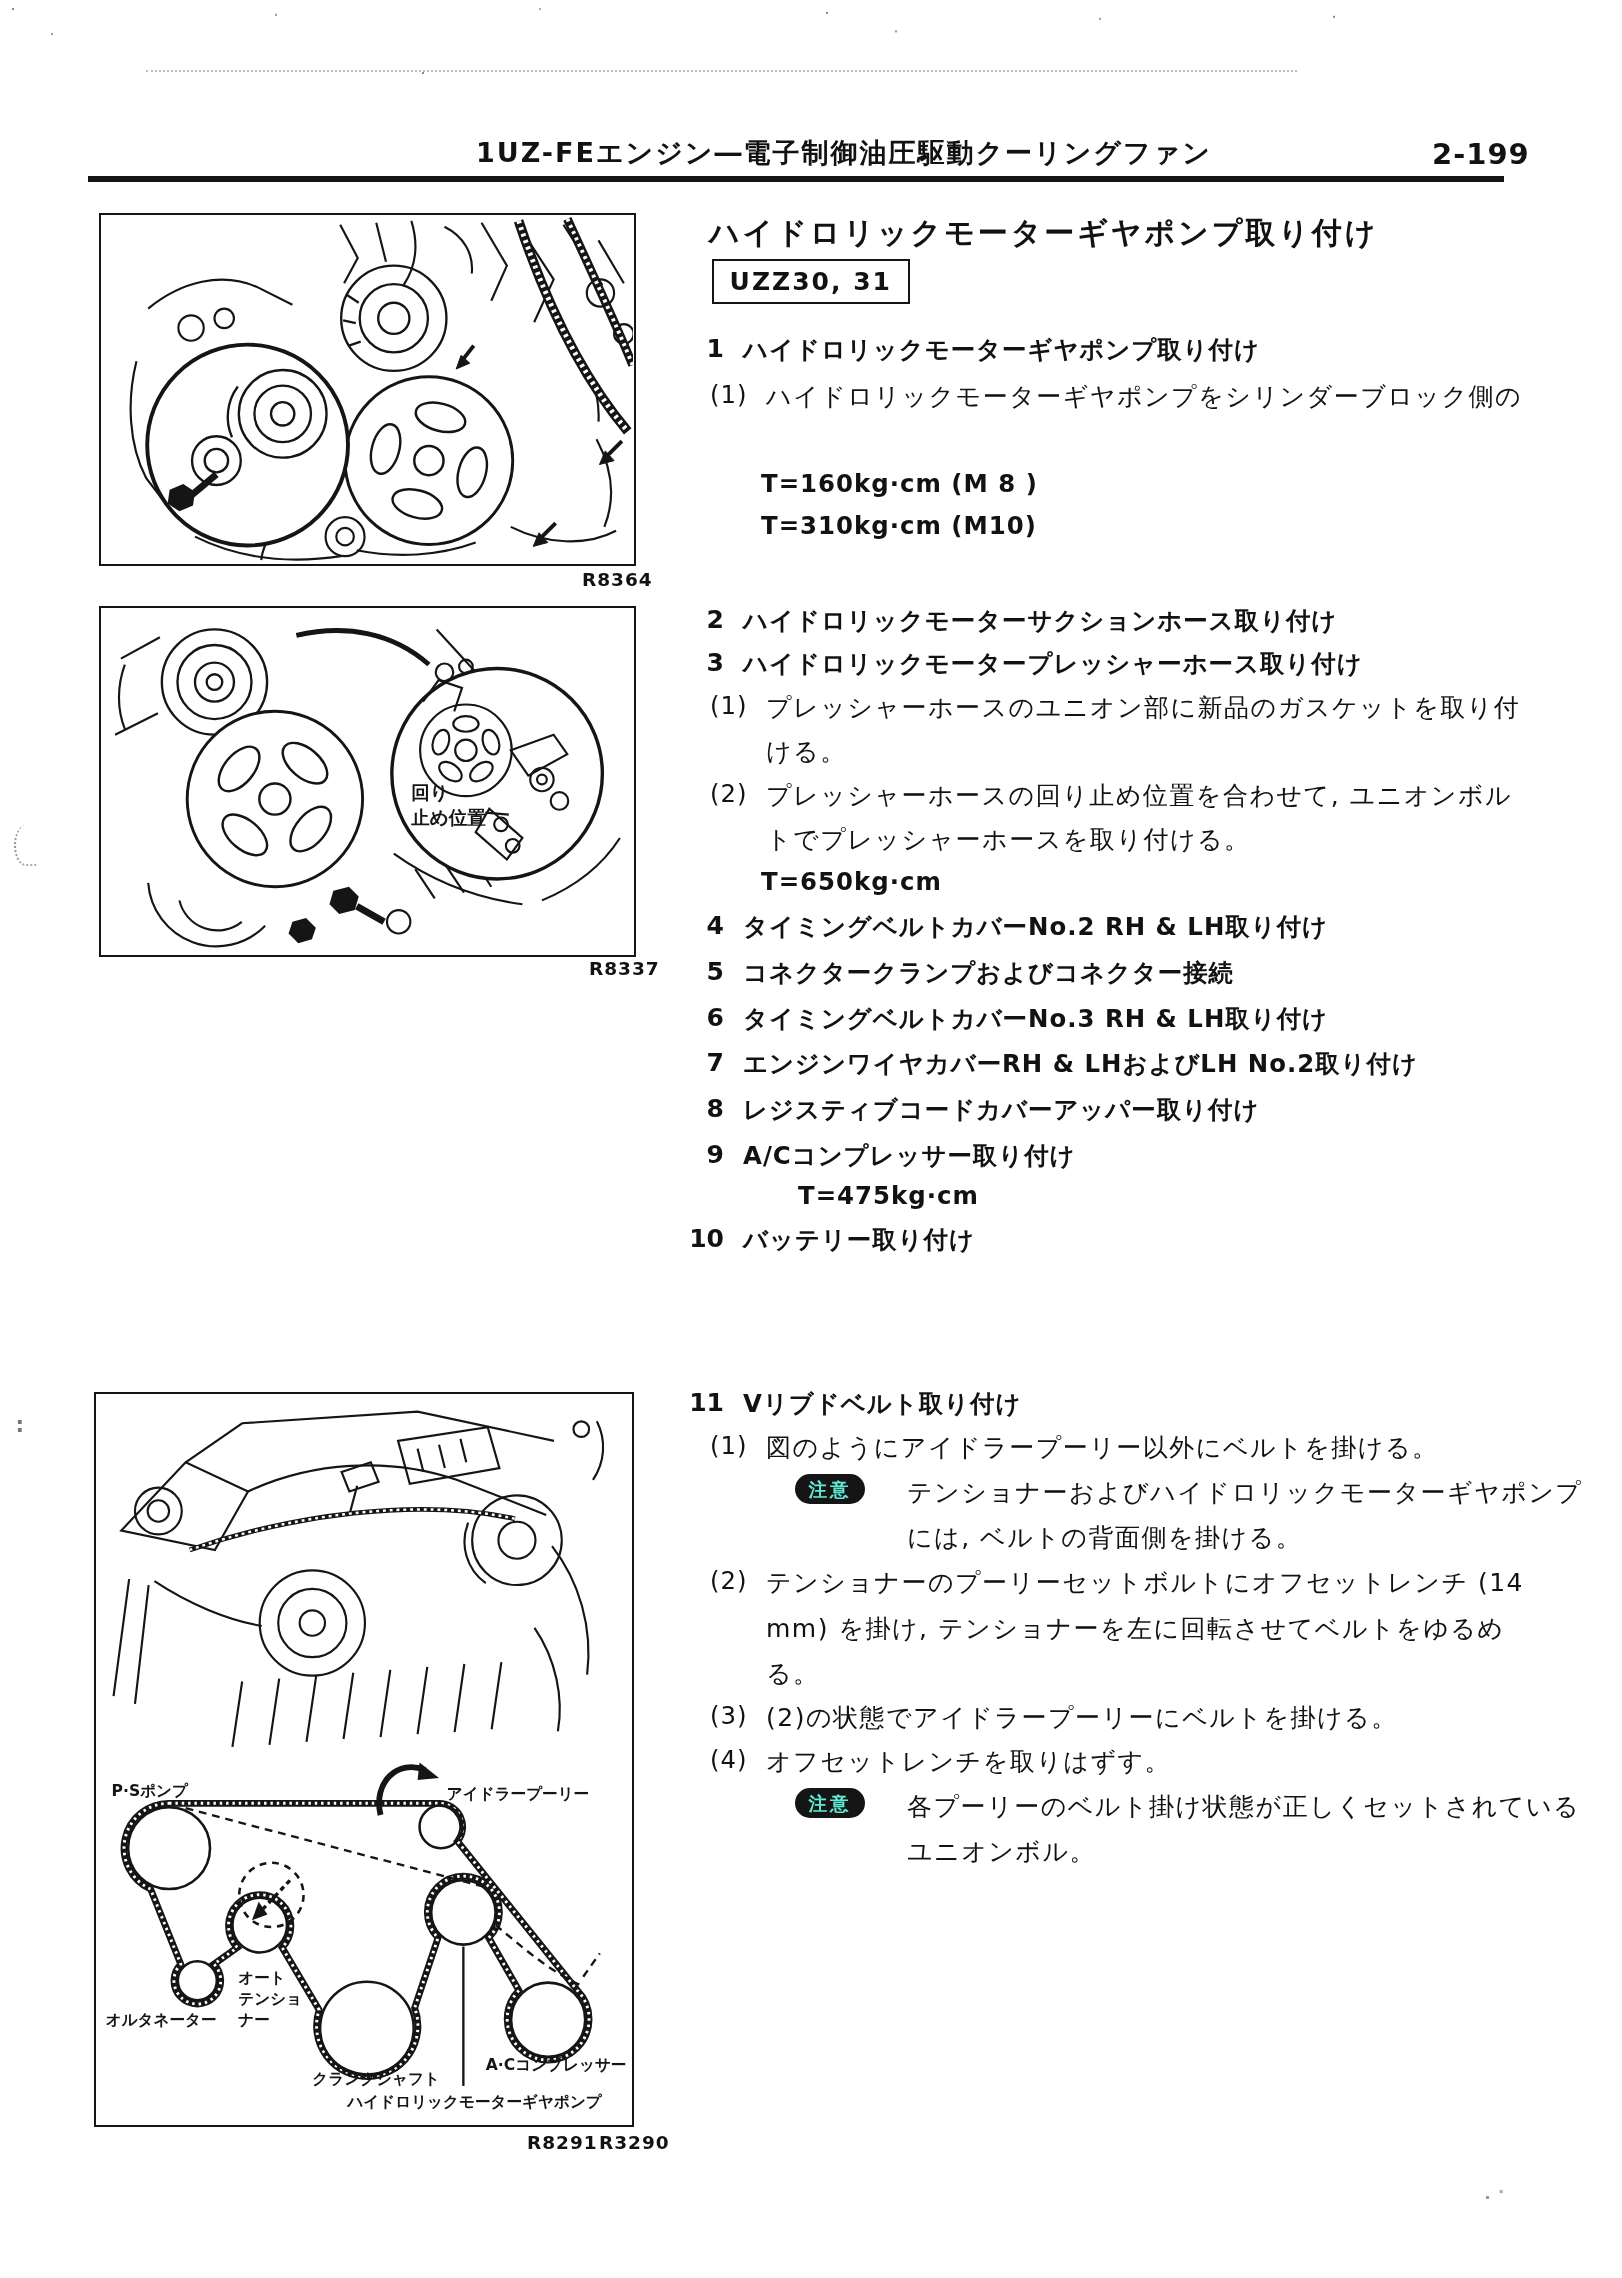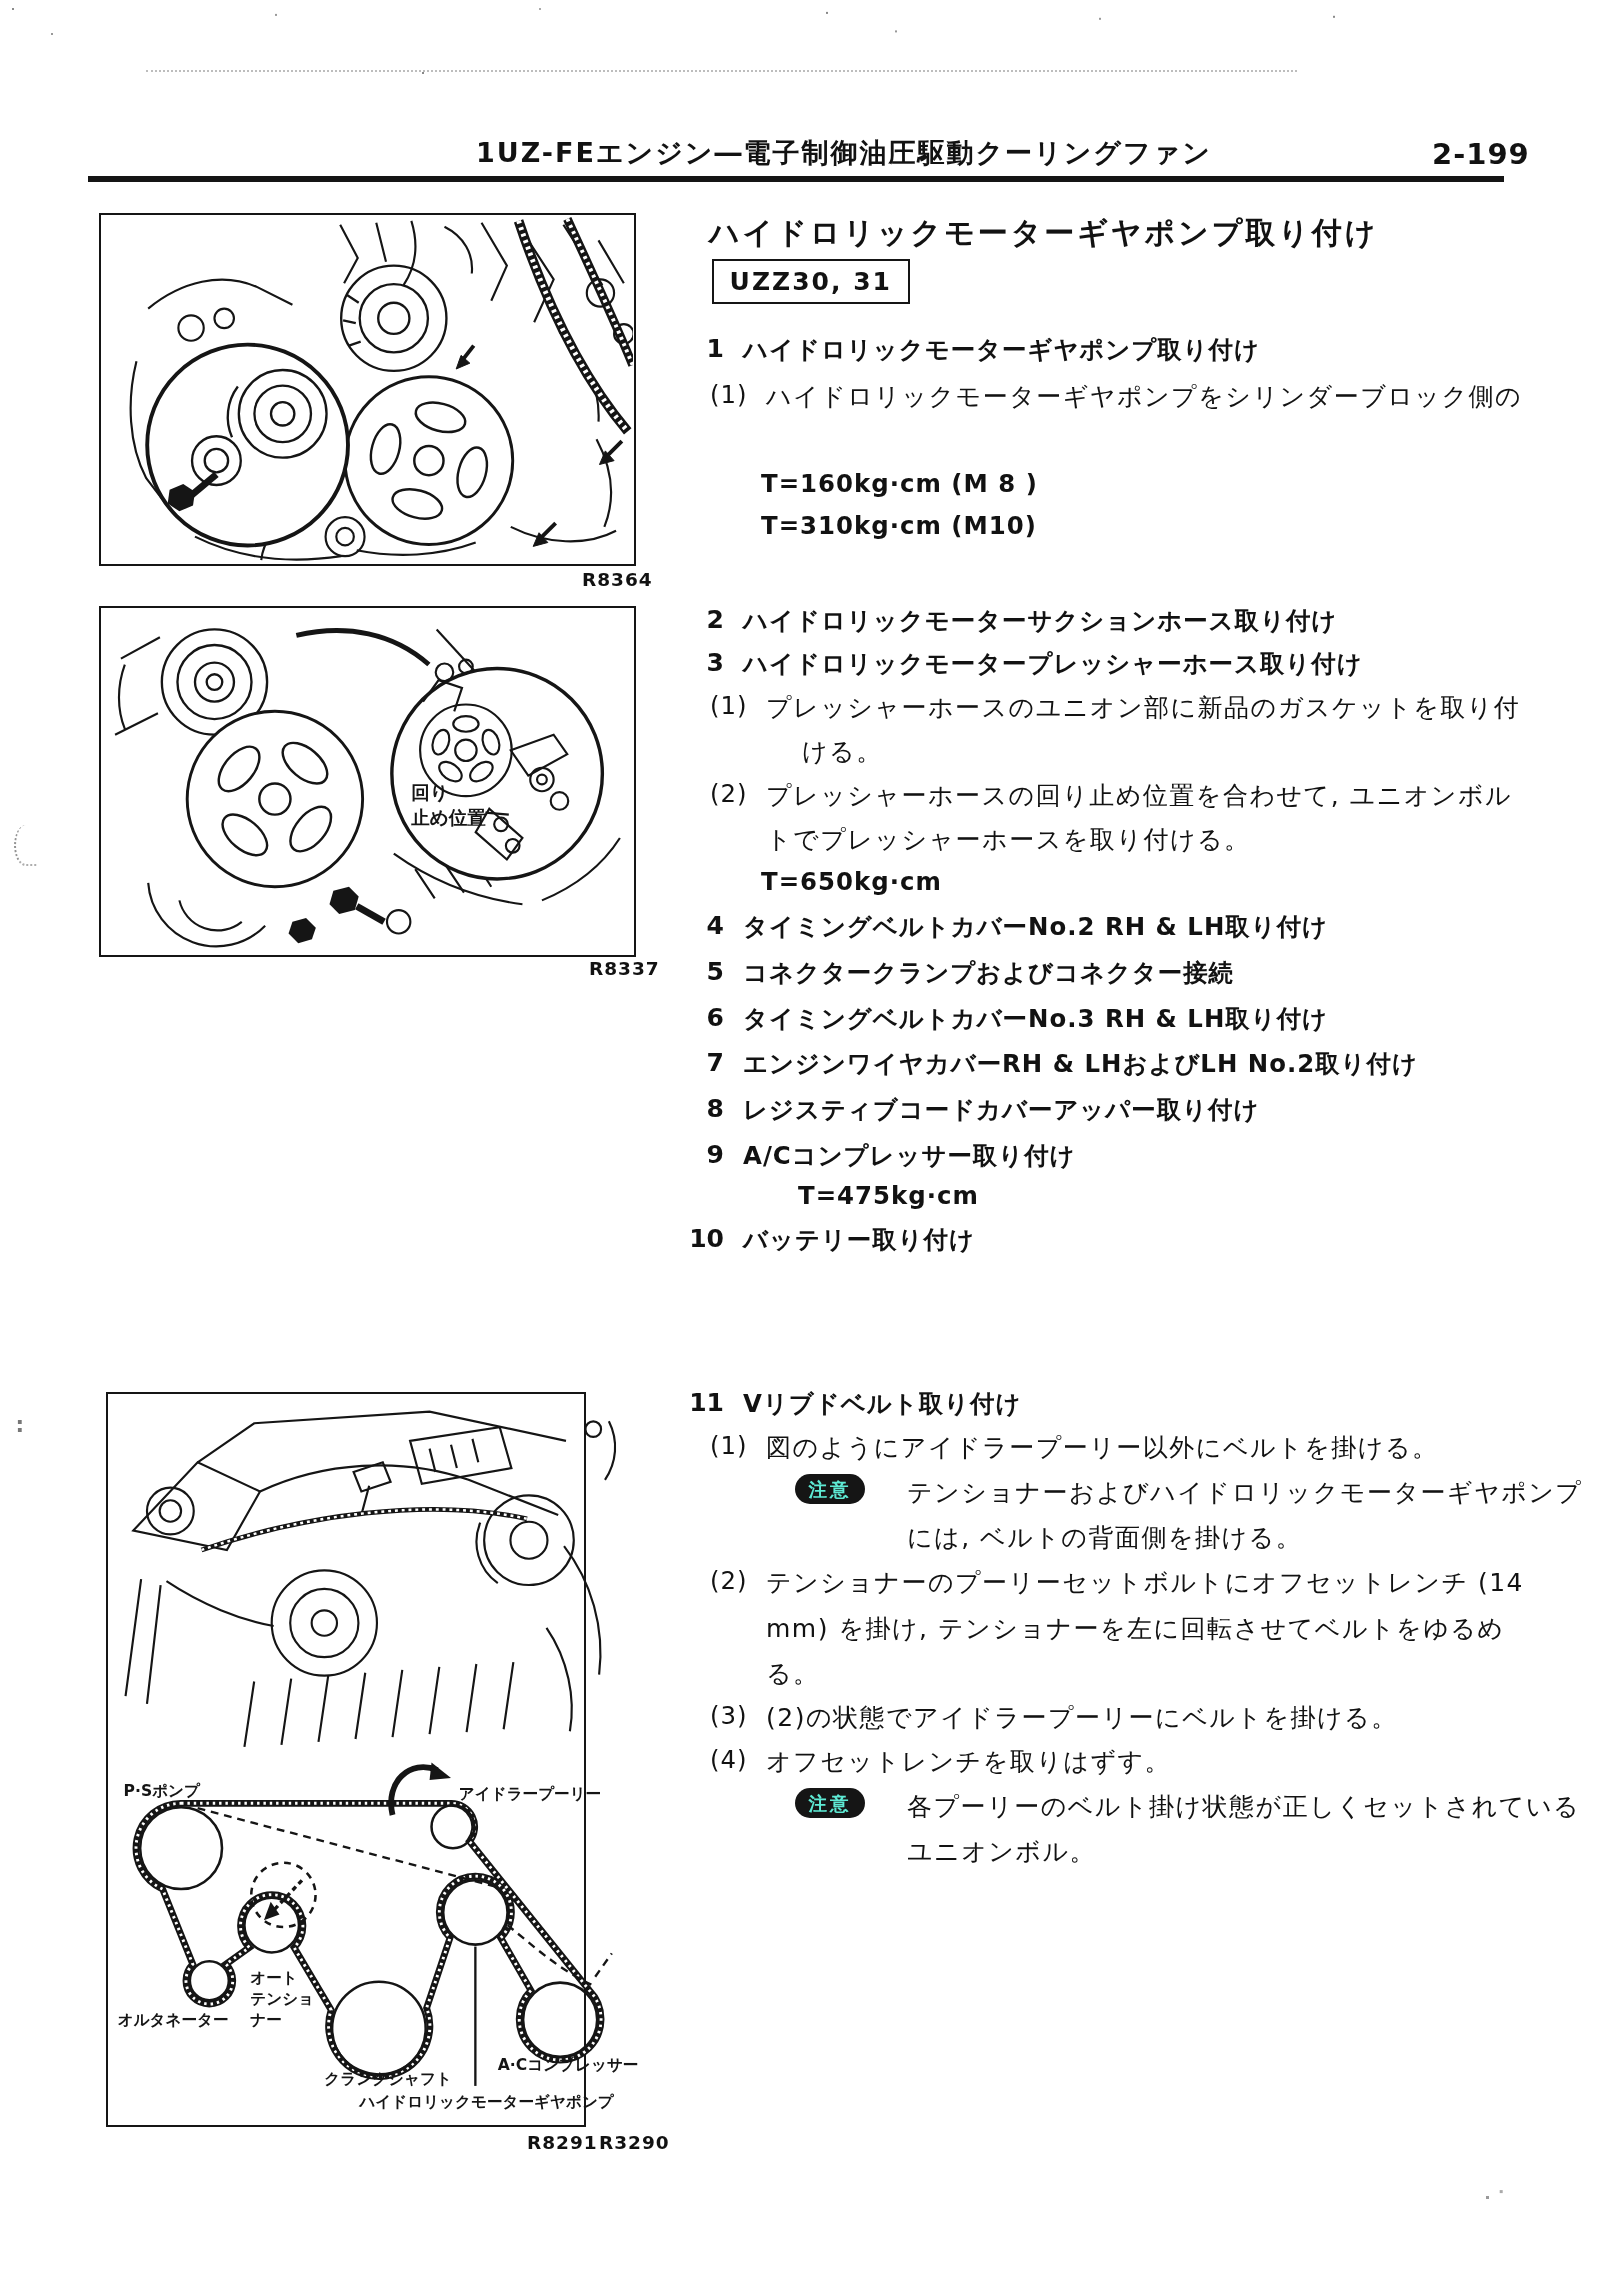--- a/index.html
+++ b/index.html
@@ -196,21 +196,21 @@
             <circle cx="422" cy="244" r="7"></circle>
           <path d="M394,210 l24,2"></path>
         </g>
         <text x="318" y="196" font-size="19">回り</text>
         <text x="318" y="222" font-size="19">止め位置</text>
       </g>
     </svg>
   </div>
   <div class="abs figref" style="left:589px;top:958px;">R8337</div>
 
-  <div class="abs figbox" style="left:106px;top:1392px;width:480px;height:735px;">
+  <div class="abs figbox" style="left:94px;top:1392px;width:540px;height:735px;">
     <svg width="534" height="729" viewBox="0 0 548 748">
       <g fill="none" stroke="#151515" stroke-width="2.2">
         <path d="M26,140 L92,70 L156,100 L122,160 Z"></path>
         <circle cx="64" cy="120" r="24"></circle>
           <circle cx="64" cy="120" r="11"></circle>
         <path d="M92,70 L150,30 L330,18 L470,48"></path>
         <path d="M156,100 C220,70 300,64 370,88 L462,124"></path>
         <path d="M252,80 l30,-10 8,20 -30,10 z M268,94 l-8,30"></path>
         <path d="M310,48 L402,34 L414,76 L322,92 Z M330,56 l6,24 M352,52 l6,24 M374,46 l6,24"></path>
         <circle cx="432" cy="150" r="46"></circle>
@@ -287,21 +287,21 @@
   <div class="abs tx" style="left:766px;top:380px;">ハイドロリックモーターギヤポンプをシリンダーブロック側の</div>
   <div class="abs tq" style="left:761px;top:469px;">T=160kg·cm  (M 8 )</div>
   <div class="abs tq" style="left:761px;top:511px;">T=310kg·cm  (M10)</div>
 
   <div class="abs num" style="left:675px;top:605px;">2</div>
   <div class="abs hd" style="left:743px;top:605px;">ハイドロリックモーターサクションホース取り付け</div>
   <div class="abs num" style="left:675px;top:648px;">3</div>
   <div class="abs hd" style="left:743px;top:648px;">ハイドロリックモータープレッシャーホース取り付け</div>
   <div class="abs pl" style="left:710px;top:691px;">(1)</div>
   <div class="abs tx" style="left:766px;top:691px;">プレッシャーホースのユニオン部に新品のガスケットを取り付</div>
-  <div class="abs tx" style="left:766px;top:735px;margin-left:36px;">ける。</div>
+  <div class="abs tx" style="left:766px;top:735px;">ける。</div>
   <div class="abs pl" style="left:710px;top:779px;">(2)</div>
   <div class="abs tx" style="left:766px;top:779px;">プレッシャーホースの回り止め位置を合わせて, ユニオンボル</div>
   <div class="abs tx" style="left:766px;top:823px;">トでプレッシャーホースを取り付ける。</div>
   <div class="abs tq" style="left:761px;top:867px;">T=650kg·cm</div>
 
   <div class="abs num" style="left:675px;top:911px;">4</div>
   <div class="abs hd" style="left:743px;top:911px;">タイミングベルトカバーNo.2 RH &amp; LH取り付け</div>
   <div class="abs num" style="left:675px;top:957px;">5</div>
   <div class="abs hd" style="left:743px;top:957px;">コネクタークランプおよびコネクター接続</div>
   <div class="abs num" style="left:675px;top:1003px;">6</div>

